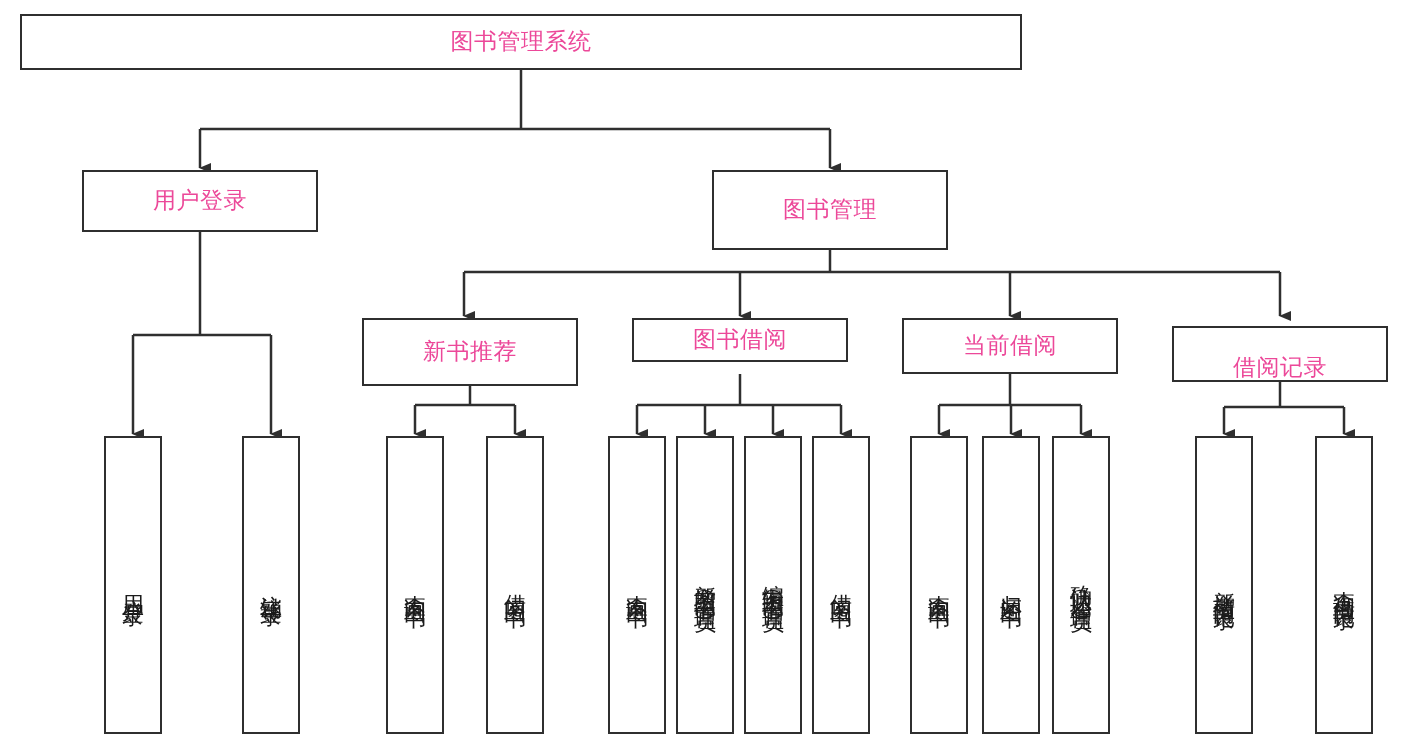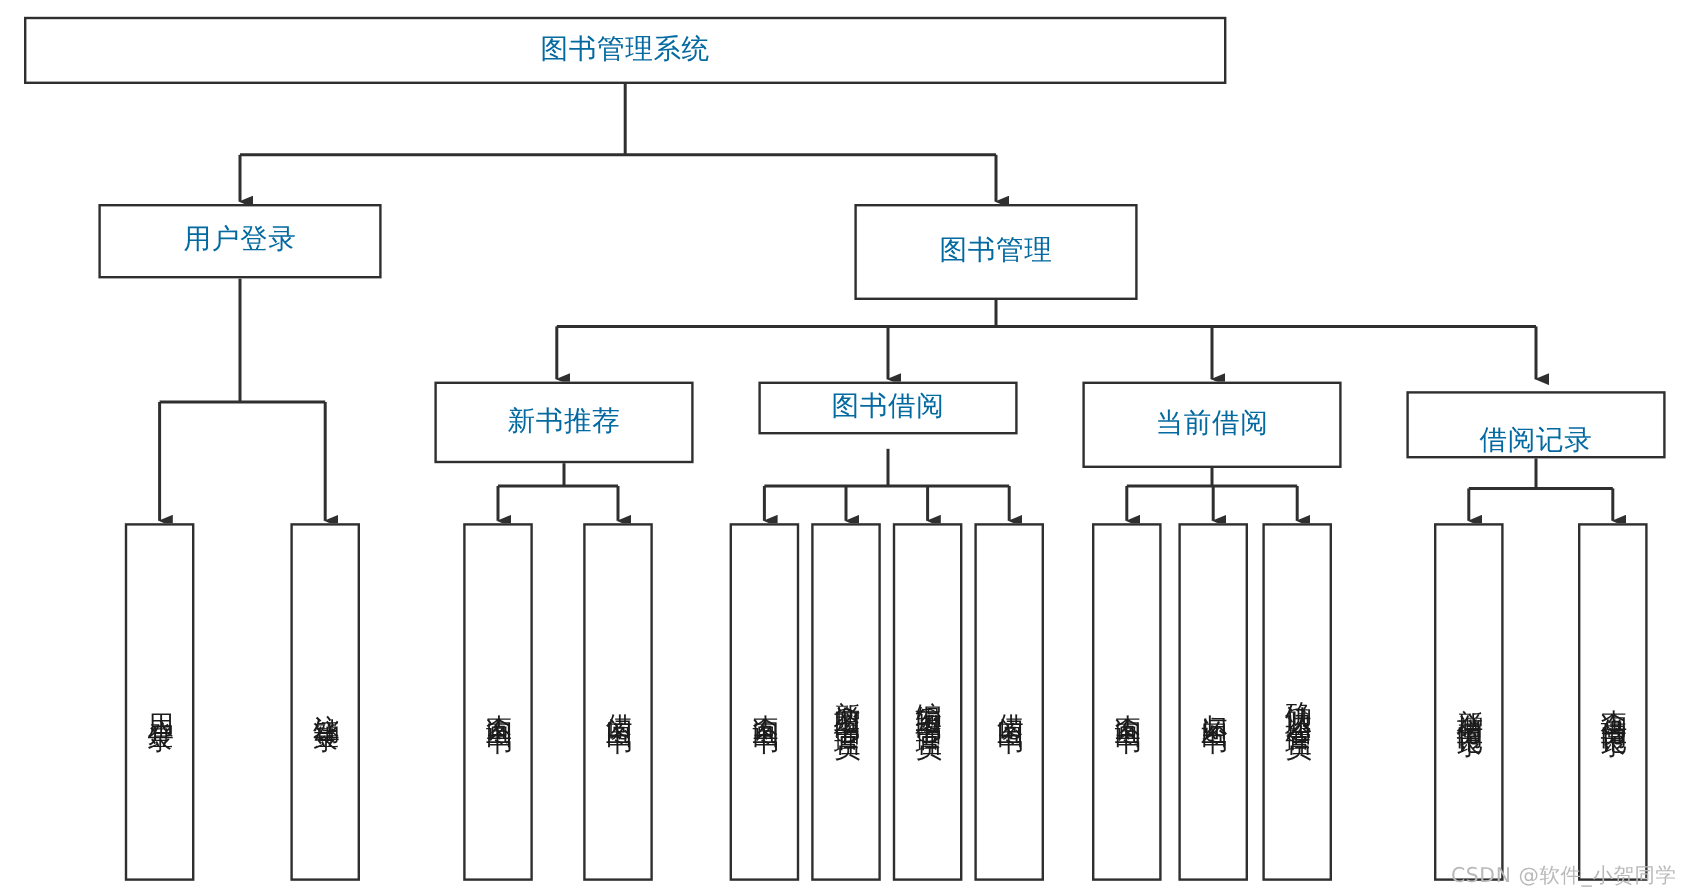--- a/index.html
+++ b/index.html
@@ -32,21 +32,21 @@
     box-sizing: border-box;
     background: #ffffff;
     border: 2px solid #2f2f2f;
     display: flex;
     align-items: center;
     justify-content: center;
     overflow: hidden;
   }
   .node-label-h {
     font-size: 23px;
-    color: #0369a1;
+    color: #ec4899;
     line-height: 1.1;
     white-space: nowrap;
     letter-spacing: 0.5px;
   }
   .node-label-v {
     font-size: 22px;
     color: #1b1b1b;
     writing-mode: vertical-rl;
     text-orientation: upright;
     letter-spacing: 4px;
@@ -136,21 +136,21 @@
       </div>
       <div class="node-box" style="left: 712px; top: 170px; width: 236px; height: 80px;">
         <span class="node-label-h">图书管理</span>
       </div>
       <div class="node-box" style="left: 362px; top: 318px; width: 216px; height: 68px;">
         <span class="node-label-h">新书推荐</span>
       </div>
       <div class="node-box" style="left: 632px; top: 318px; width: 216px; height: 44px;">
         <span class="node-label-h">图书借阅</span>
       </div>
-      <div class="node-box" style="left: 902px; top: 318px; width: 216px; height: 72px;">
+      <div class="node-box" style="left: 902px; top: 318px; width: 216px; height: 56px;">
         <span class="node-label-h">当前借阅</span>
       </div>
       <div class="node-box" style="left: 1172px; top: 326px; width: 216px; height: 56px; align-items: flex-end;">
         <span class="node-label-h">借阅记录</span>
       </div>
       <div class="node-box" style="left: 104px; top: 436px; width: 58px; height: 298px;">
         <span class="node-label-v">用户登录</span>
       </div>
       <div class="node-box" style="left: 242px; top: 436px; width: 58px; height: 298px;">
         <span class="node-label-v">注销登录</span>
@@ -183,14 +183,13 @@
         <span class="node-label-v">确认归还（管理员）</span>
       </div>
       <div class="node-box" style="left: 1195px; top: 436px; width: 58px; height: 298px;">
         <span class="node-label-v">新增借阅记录</span>
       </div>
       <div class="node-box" style="left: 1315px; top: 436px; width: 58px; height: 298px;">
         <span class="node-label-v">查询借阅记录</span>
       </div>
     </div>
 
-  <div id="watermark">CSDN @软件_小贺同学</div>
 </div>
 
 </body></html>

